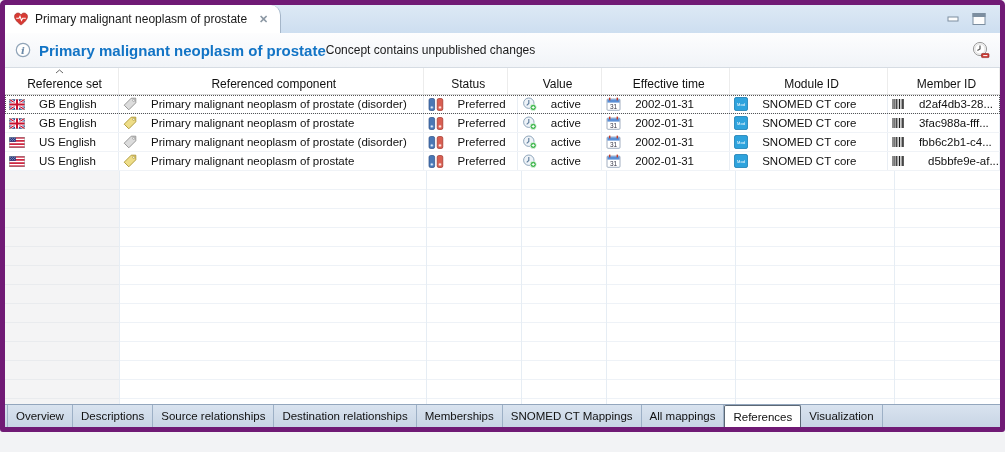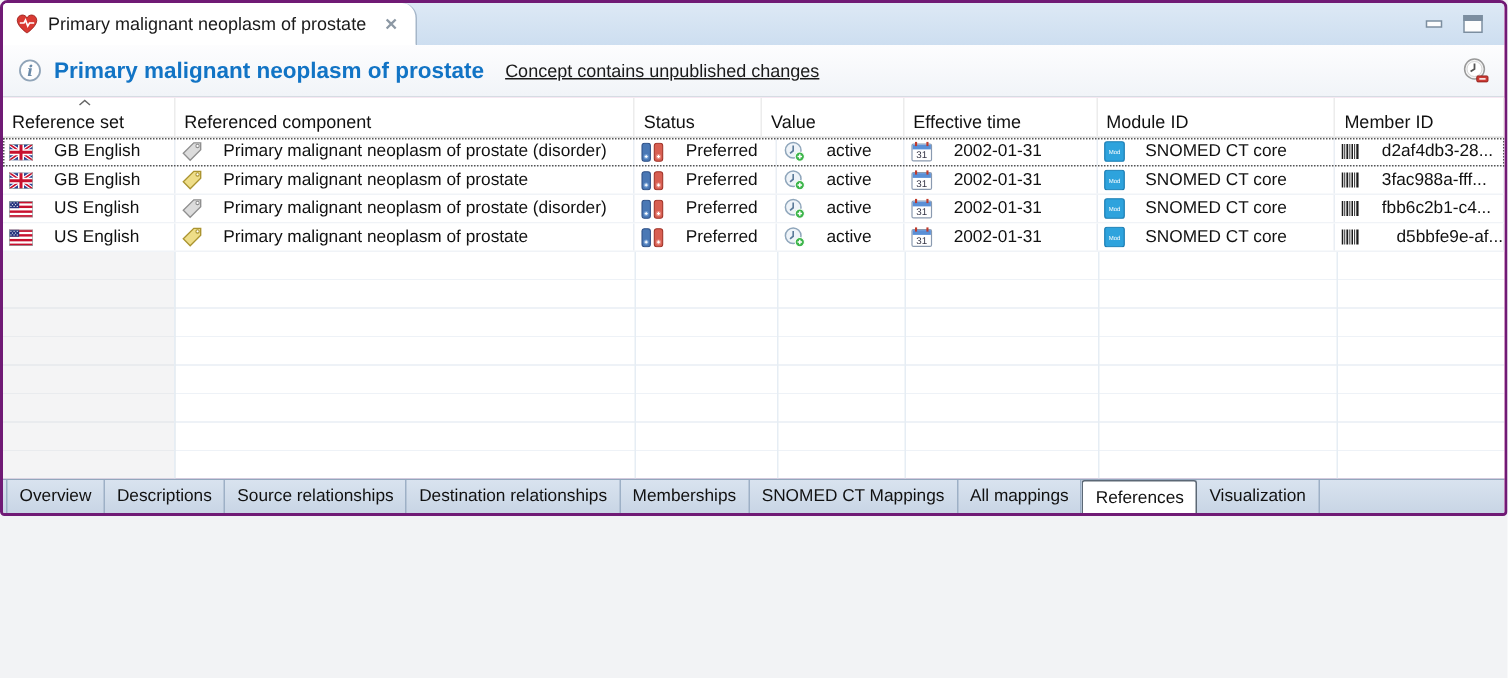--- a/index.html
+++ b/index.html
@@ -1,37 +1,37 @@
 <!DOCTYPE html>
 <html><head>
 <meta charset="utf-8">
 <style>
   html,body{margin:0;padding:0;background:#f2f3f5;font-family:"Liberation Sans",sans-serif;}
-  .window{width:1005px;height:344px;box-sizing:border-box;border:2px solid #701a75;
-    border-radius:5px 5px 3px 3px;background:#f9a8d4;overflow:hidden;display:flex;flex-direction:column;}
+  .window{width:1005px;height:432px;box-sizing:border-box;border:5px solid #701a75;
+    border-radius:5px 5px 3px 3px;background:#4c1d95;overflow:hidden;display:flex;flex-direction:column;}
 
   
   .tabstrip{height:28px;flex:none;background:linear-gradient(#dde9f5,#cddef0);display:flex;align-items:stretch;}
   .etab{display:flex;align-items:center;gap:6px;background:#fff;padding:0 12px 0 8px;
     border-right:1px solid #a5b6c9;border-radius:2px 10px 0 0;font-size:12px;color:#1a1a1a;}
   .etab-close{color:#8c98a4;font-weight:bold;font-size:11px;margin-left:6px;cursor:default;}
   .wincontrols{margin-left:auto;display:flex;gap:8px;align-items:center;padding-right:12px;}
 
   
   .eheader{height:34px;flex:none;display:flex;align-items:center;padding:0 10px;
     background:linear-gradient(#fdfdfe,#f1f4f8);border-bottom:1px solid #d6dce3;}
   .etitle{font-size:15px;font-weight:bold;color:#1274c5;margin-left:8px;white-space:nowrap;}
-  .enotice{margin-left:14px;font-size:12px;color:#1a1a1a;text-decoration:underline;white-space:nowrap;cursor:default;}
+  .enotice{font-size:12px;color:#1a1a1a;white-space:nowrap;cursor:default;}
   .hist{margin-left:auto;display:inline-flex;}
 
   
   .grid{flex:1;display:flex;flex-direction:column;overflow:hidden;background:#fff;}
   .thead{height:26px;flex:none;display:flex;border-bottom:1px solid #d9d9d9;background:#fff;}
   .hcell{box-sizing:border-box;border-right:1px solid #ececec;display:flex;align-items:center;
-    padding:5px 0 0 6px;font-size:12px;color:#111;position:relative;white-space:nowrap;overflow:hidden;}
+    padding:5px 0 0 6px;font-size:12px;color:#111;position:relative;white-space:nowrap;overflow:hidden;justify-content:center;}
   .sortind{position:absolute;top:1px;left:50px;line-height:0;}
   .trow{height:19px;flex:none;display:flex;border-bottom:1px solid #f0f3f7;background:#fff;box-sizing:border-box;}
   .trow.selected{outline:1px dotted #555;outline-offset:-1px;}
   .tcell{box-sizing:border-box;border-right:1px solid #e9eef4;display:flex;align-items:center;gap:14px;
     padding-left:4px;font-size:11.5px;color:#111;white-space:nowrap;overflow:hidden;}
   .icon{flex:none;display:inline-flex;line-height:0;}
 
   .filler{flex:1;position:relative;
     background:repeating-linear-gradient(to bottom,#ffffff 0 18px,#eef2f7 18px 19px);}
   .colshade{position:absolute;left:0;top:0;bottom:0;width:115px;box-sizing:border-box;

